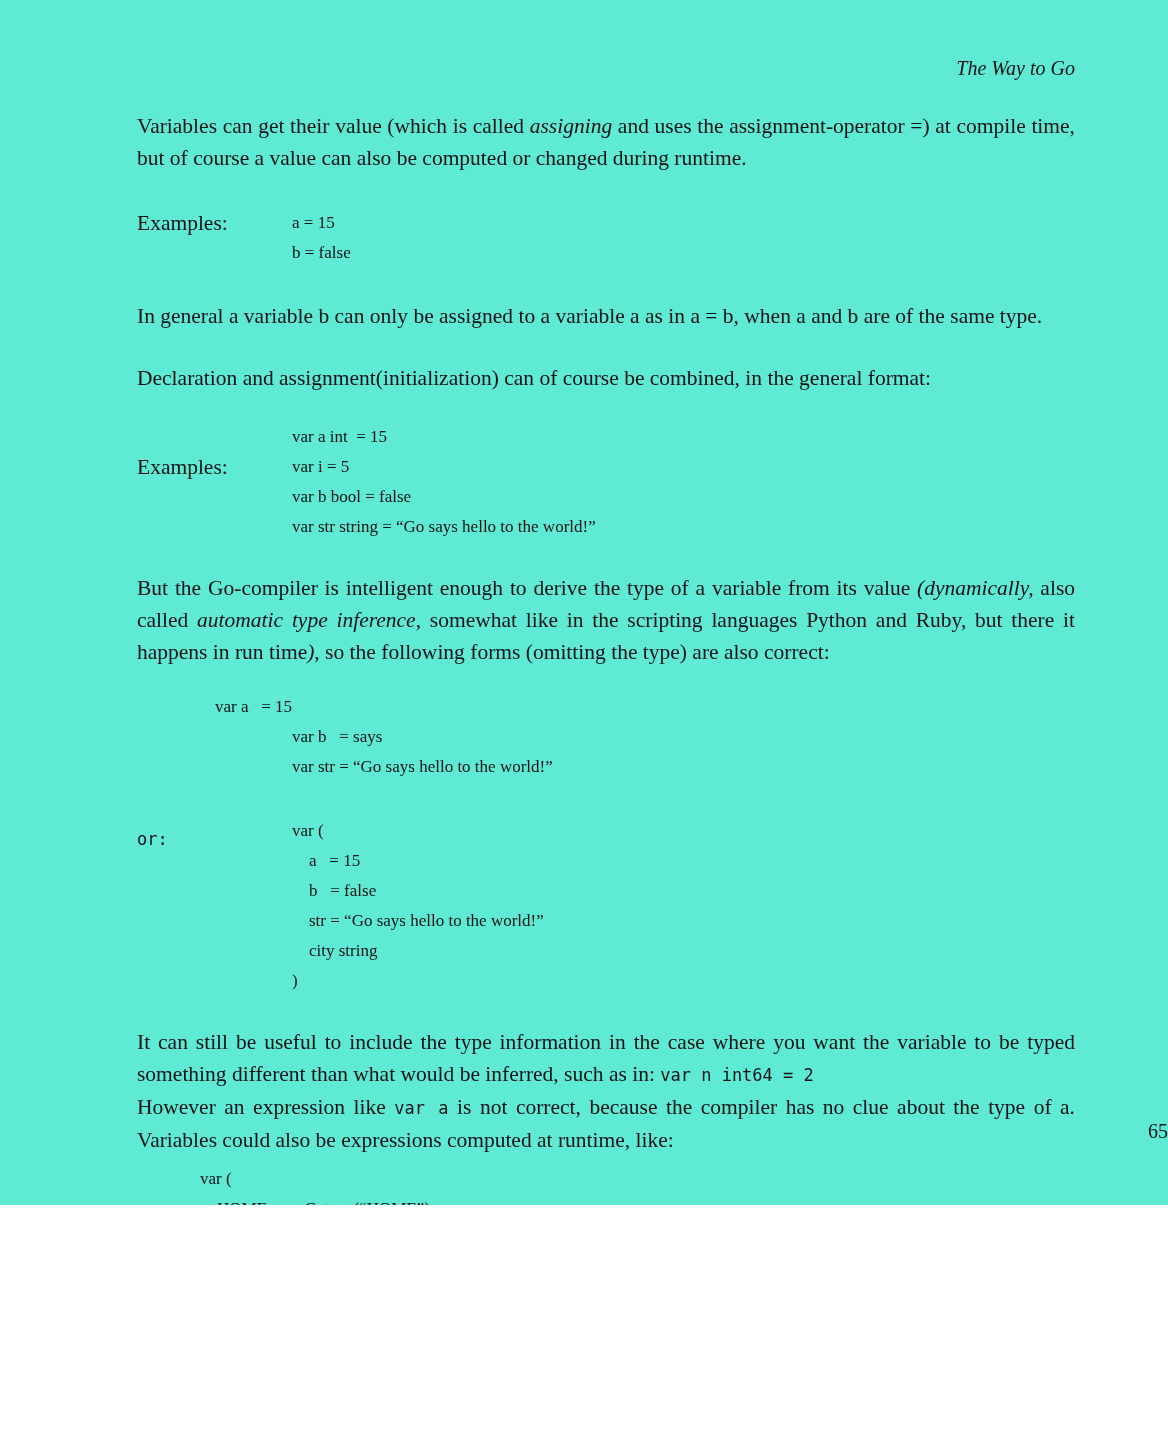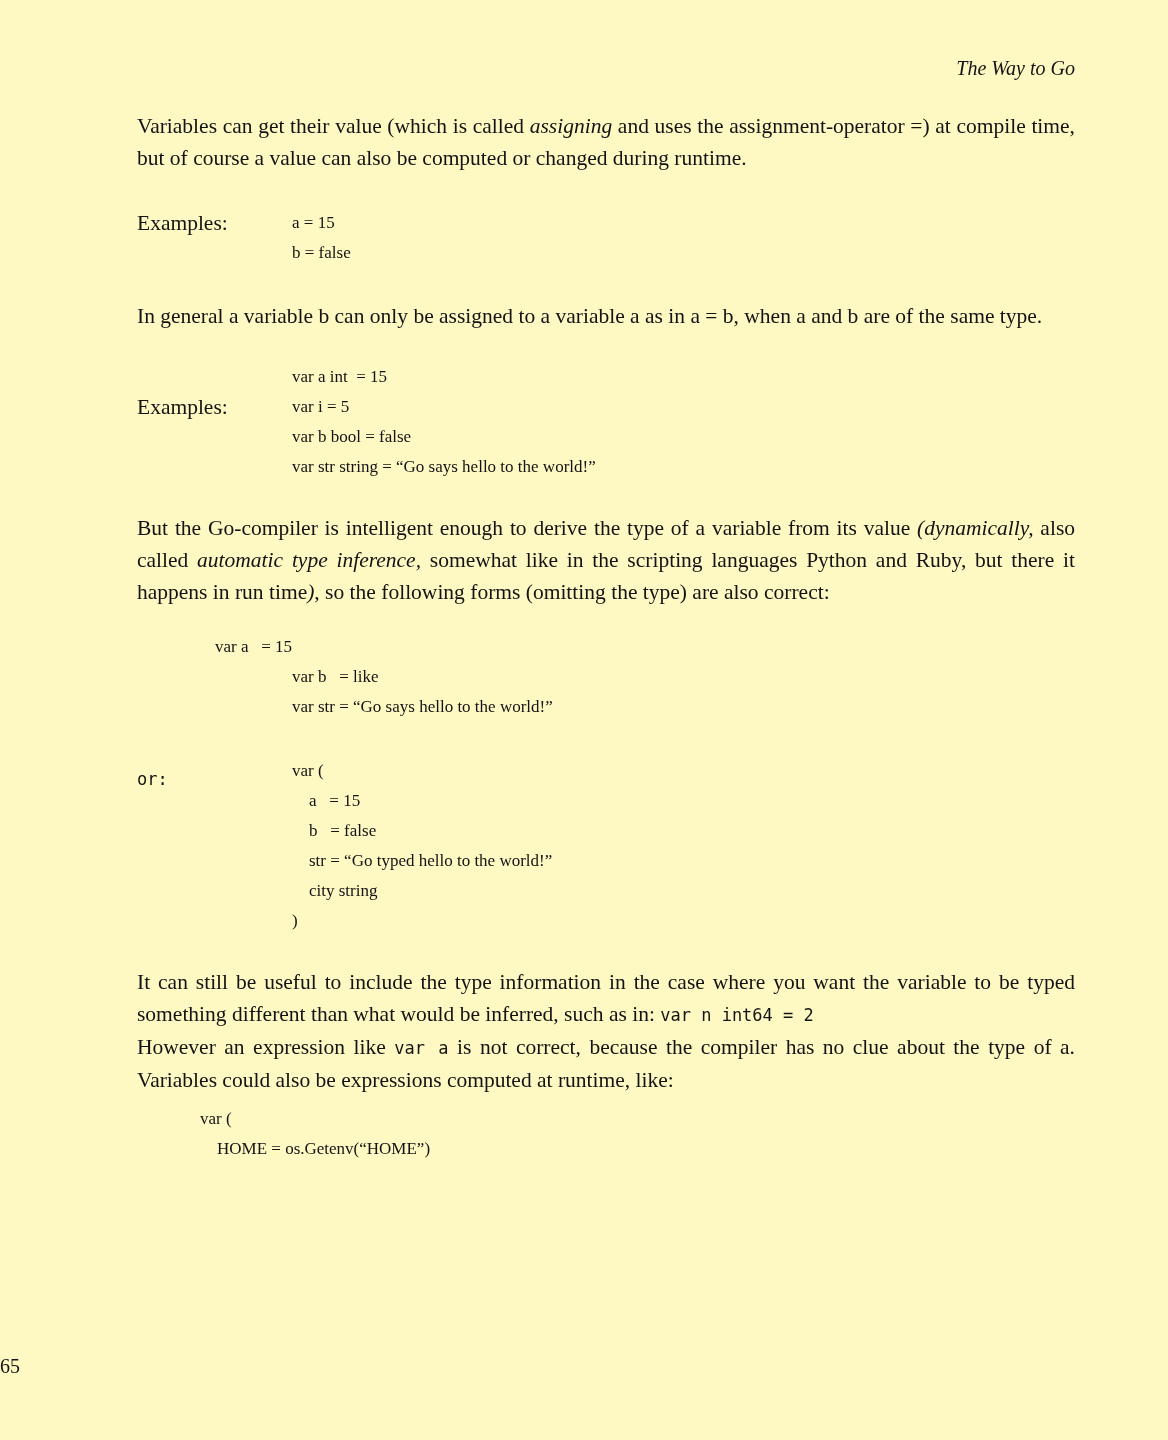--- a/index.html
+++ b/index.html
@@ -1,21 +1,21 @@
 <!DOCTYPE html>
 <html><head>
 <meta charset="utf-8">
 <style>
   * { margin: 0; padding: 0; box-sizing: border-box; }
   html, body { background: #ffffff; }
   .page {
     position: relative;
     width: 1168px;
-    height: 1440px;
-    background: #fef9c3;
+    height: 1205px;
+    background: #5eead4;
     color: #131313;
     font-family: "Liberation Serif", serif;
     padding: 56px 93px 12px 137px;
     overflow: hidden;
   }
   .running-header {
     text-align: right;
     font-style: italic;
     font-size: 20px;
     line-height: 24px;
@@ -52,21 +52,21 @@
   .code-label.mono {
     font-family: "DejaVu Sans Mono", monospace;
     font-size: 17px;
   }
   .runtime-block { padding-left: 63px; }
   .footer {
     position: absolute;
     left: 0;
     bottom: 62px;
     width: 100%;
-    text-align: left;
+    text-align: right;
     font-size: 20px;
     line-height: 24px;
   }
 </style>
 </head>
 <body>
 
 <div class="page">
 
   <div class="running-header">
@@ -76,43 +76,44 @@
   <p class="para" style="margin-bottom:34px;"><span>Variables can get their value (which is called </span><span class="it">assigning</span><span> and uses the assignment-operator =) at compile time, but of course a value can also be computed or changed during runtime.</span></p>
 
   <div class="code-section" style="margin-bottom:32px;">
     <span class="code-label" style="top:0;">Examples:</span>
     <div class="code-line">a = 15</div>
     <div class="code-line">b = false</div>
   </div>
 
   <p class="para" style="margin-bottom:30px;">In general a variable b can only be assigned to a variable a as in a = b, when a and  b are of the same type.</p>
 
+  <p class="para" style="margin-bottom:28px;">Declaration and assignment(initialization) can of course be combined, in the general format:</p>
 
   <div class="code-section" style="margin-bottom:30px;">
     <span class="code-label" style="top:30px;">Examples:</span>
     <div class="code-line">var a int  = 15</div>
     <div class="code-line">var i = 5</div>
     <div class="code-line">var b bool = false</div>
     <div class="code-line">var str string = “Go says hello to the world!”</div>
   </div>
 
   <p class="para" style="margin-bottom:24px;"><span>But the Go-compiler is intelligent enough to derive the type of a variable from its value </span><span class="it">(dynamically,</span><span> also called </span><span class="it">automatic type inference,</span><span> somewhat like in the scripting languages Python and Ruby, but there it happens in run time</span><span class="it">)</span><span>, so the following forms (omitting the type) are also correct:</span></p>
 
   <div class="code-section" style="margin-bottom:34px;">
     <div class="code-line outdent">var a   = 15</div>
-    <div class="code-line">var b   = like</div>
+    <div class="code-line">var b   = says</div>
     <div class="code-line">var str = “Go says hello to the world!”</div>
   </div>
 
   <div class="code-section" style="margin-bottom:30px;">
     <span class="code-label mono" style="top:8px;">or:</span>
     <div class="code-line">var (</div>
     <div class="code-line">    a   = 15</div>
     <div class="code-line">    b   = false</div>
-    <div class="code-line">    str = “Go typed hello to the world!”</div>
+    <div class="code-line">    str = “Go says hello to the world!”</div>
     <div class="code-line">    city string</div>
     <div class="code-line">)</div>
   </div>
 
   <p class="para" style=""><span>It can still be useful to include the type information in the case where you want the variable to be typed something different than what would be inferred, such as in: </span><span class="inline-code">var n int64 = 2</span></p>
 
   <p class="para" style="margin-bottom:8px;"><span>However an expression like </span><span class="inline-code">var a</span><span> is not correct, because the compiler has no clue about the type of a. Variables could also be expressions computed at runtime, like:</span></p>
 
   <div class="code-section runtime-block" style="padding-left:63px;">
     <div class="code-line">var (</div>

